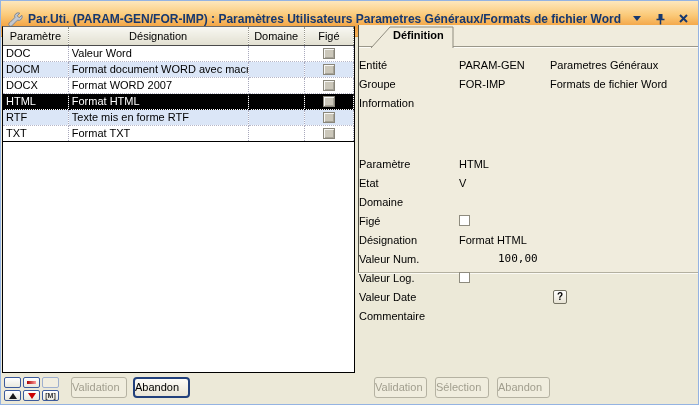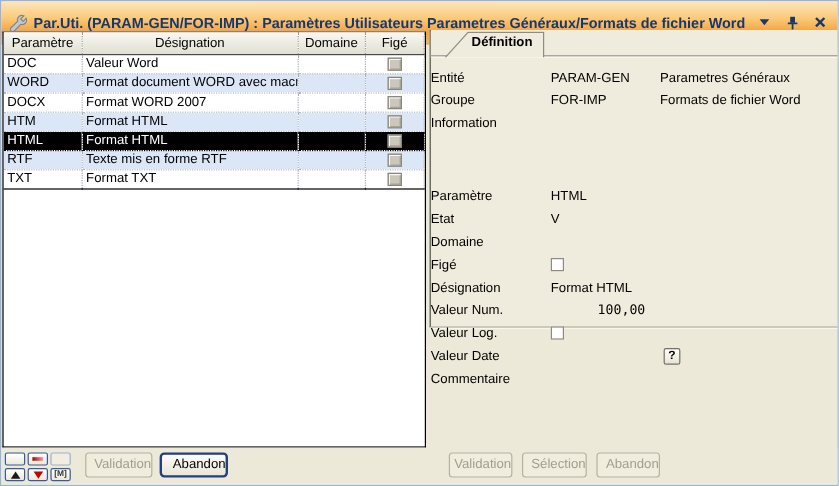--- a/index.html
+++ b/index.html
@@ -74,21 +74,21 @@
     border:1px solid #3b5a9b; border-radius:2px;
     background:linear-gradient(#ffffff,#e9e9df);
     display:flex; align-items:center; justify-content:center; overflow:hidden;
   }
   .nav.disabled{ background:#f1eee1; border-color:#9fb0cf; }
   .redbar{ width:9px; height:3px; background:linear-gradient(to right,#a80000,#ff9a9a); }
   .tri-up{ width:0; height:0; border-left:4px solid transparent; border-right:4px solid transparent; border-bottom:6px solid #1a1a1a; }
   .tri-down{ width:0; height:0; border-left:4px solid transparent; border-right:4px solid transparent; border-top:6px solid #cc0000; }
   .mglyph{ font-size:7px; font-weight:bold; color:#333; line-height:7px; }
   .btn{
-    position:absolute; top:4px; height:21px; font-size:11px; text-align:right; line-height:19px;
+    position:absolute; top:4px; height:21px; font-size:11px; text-align:left; line-height:19px;
     background:#f0edde; border:1px solid #b5b2a2; border-radius:3px; color:#a19e8e;
   }
   .btn.enabled{
     color:#000; border:2px solid #21407c; border-radius:4px; line-height:17px;
     background:linear-gradient(#fdfcf8,#e9e5d6);
   }
 </style>
 </head>
 <body>
 
@@ -136,34 +136,28 @@
         </tr>
       </thead>
       <tbody>
         <tr>
           <td>DOC</td>
           <td>Valeur Word</td>
           <td></td>
           <td class="c-check"><span class="grid-check"></span></td>
         </tr>
         <tr class="alt">
-          <td>WORD</td>
+          <td>DOCM</td>
           <td>Format document WORD avec macro.</td>
           <td></td>
           <td class="c-check"><span class="grid-check"></span></td>
         </tr>
         <tr>
           <td>DOCX</td>
           <td>Format WORD 2007</td>
-          <td></td>
-          <td class="c-check"><span class="grid-check"></span></td>
-        </tr>
-        <tr class="alt">
-          <td>HTM</td>
-          <td>Format HTML</td>
           <td></td>
           <td class="c-check"><span class="grid-check"></span></td>
         </tr>
         <tr class="selected">
           <td>HTML</td>
           <td>Format HTML</td>
           <td></td>
           <td class="c-check"><span class="grid-check"></span></td>
         </tr>
         <tr class="alt">

